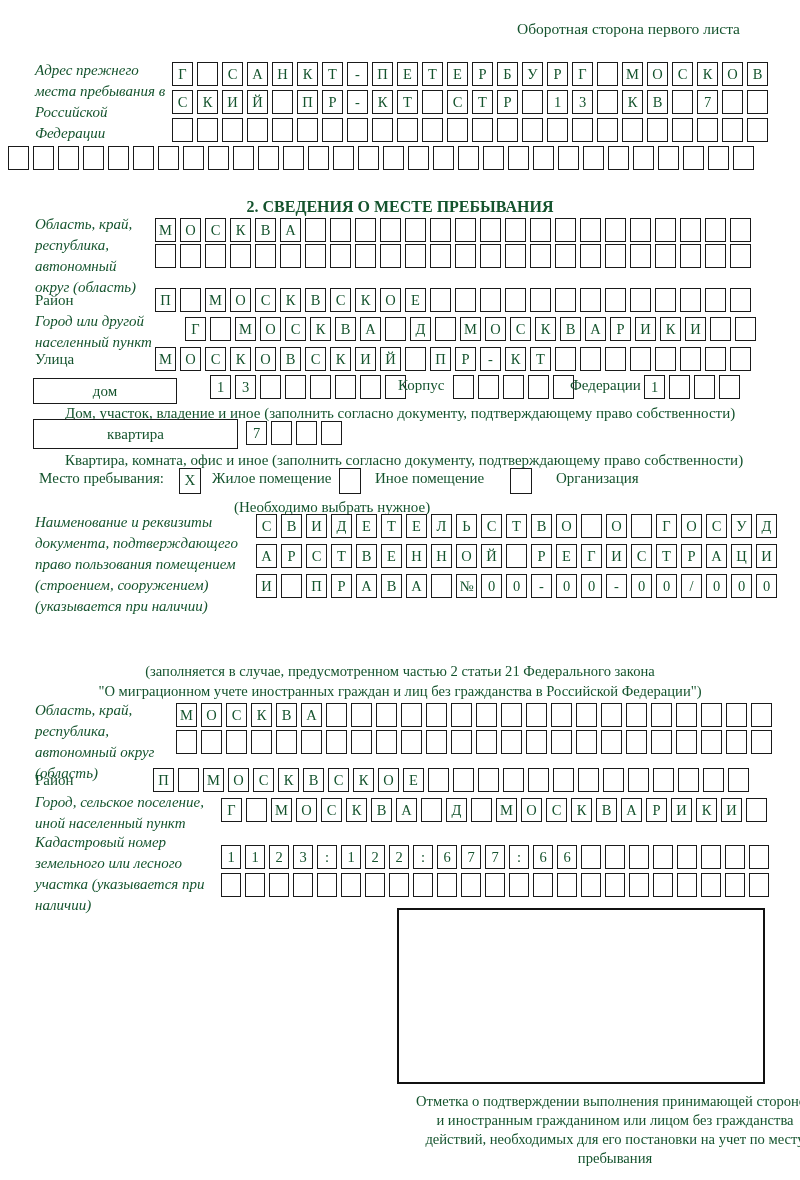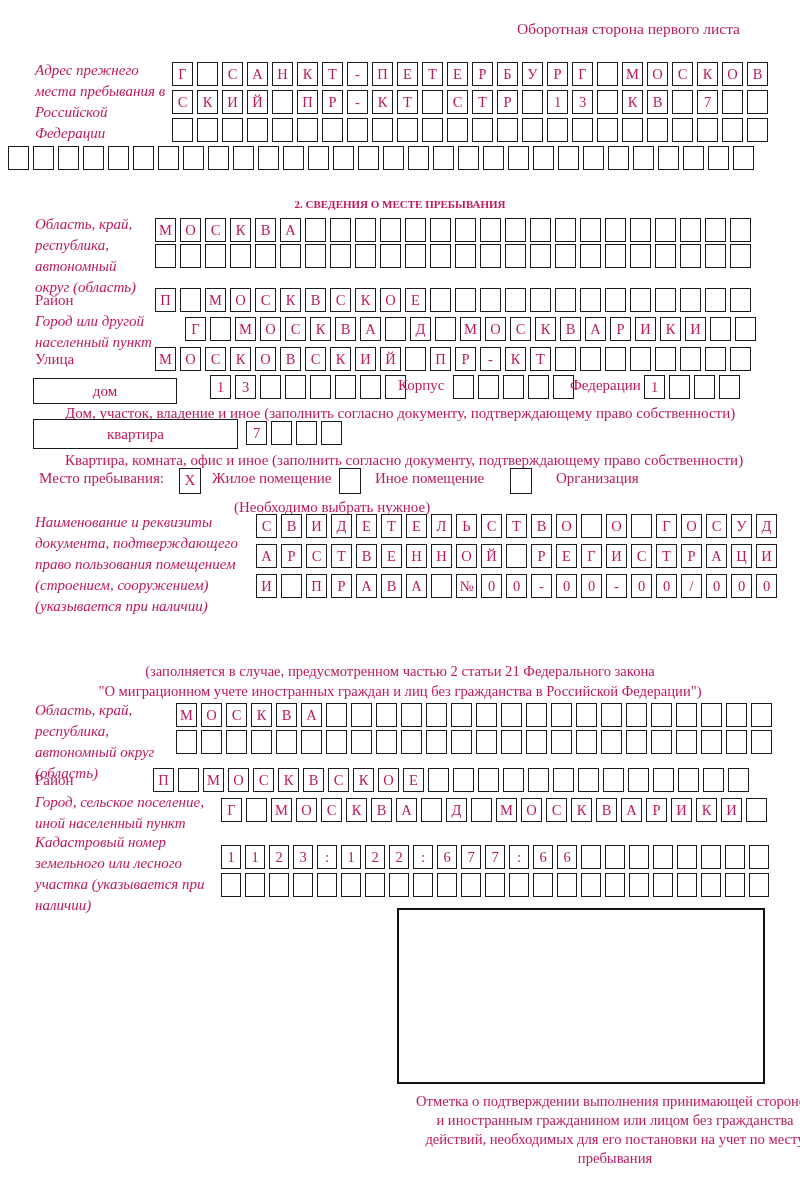--- a/index.html
+++ b/index.html
@@ -1,25 +1,25 @@
 <!DOCTYPE html>
 <html><head>
 <meta charset="utf-8">
 <style>
   html,body{margin:0;padding:0;background:#fff;}
   .page{position:relative;width:800px;height:1180px;background:#ffffff;
-        font-family:"Liberation Serif","DejaVu Serif",serif;color:#be185d;overflow:hidden;}
+        font-family:"Liberation Serif","DejaVu Serif",serif;color:#14532d;overflow:hidden;}
   .lbl{position:absolute;font-size:15px;line-height:21px;font-style:italic;}
   .cells{position:absolute;display:flex;gap:4px;}
   .cell{flex:none;width:21px;height:24px;border:1.8px solid #1a1a1a;box-sizing:border-box;
         display:flex;align-items:center;justify-content:center;font-size:14.5px;background:#fff;}
   .cells.sm .cell{width:20px;}
   .center{position:absolute;left:0;width:800px;text-align:center;}
   .note{font-size:14.6px;line-height:19px;}
-  .h2{font-weight:bold;font-size:11px;}
+  .h2{font-weight:bold;font-size:16px;}
   .hdr{position:absolute;top:20px;left:400px;width:340px;text-align:right;font-size:15.5px;}
   .widebox{position:absolute;border:1.8px solid #1a1a1a;box-sizing:border-box;display:flex;
            align-items:center;justify-content:center;font-size:15px;background:#fff;}
   .inlbl{position:absolute;font-size:15px;}
   .checkbox{position:absolute;width:22px;height:26px;border:1.8px solid #1a1a1a;box-sizing:border-box;
             text-align:center;font-size:15px;line-height:23px;background:#fff;}
   .stampbox{position:absolute;left:397px;top:908px;width:368px;height:176px;border:2px solid #111;
             box-sizing:border-box;background:#fff;}
   .stampcap{position:absolute;left:385px;top:1092px;width:398px;text-align:center;
             font-size:14.6px;line-height:19px;margin-left:31px;}

